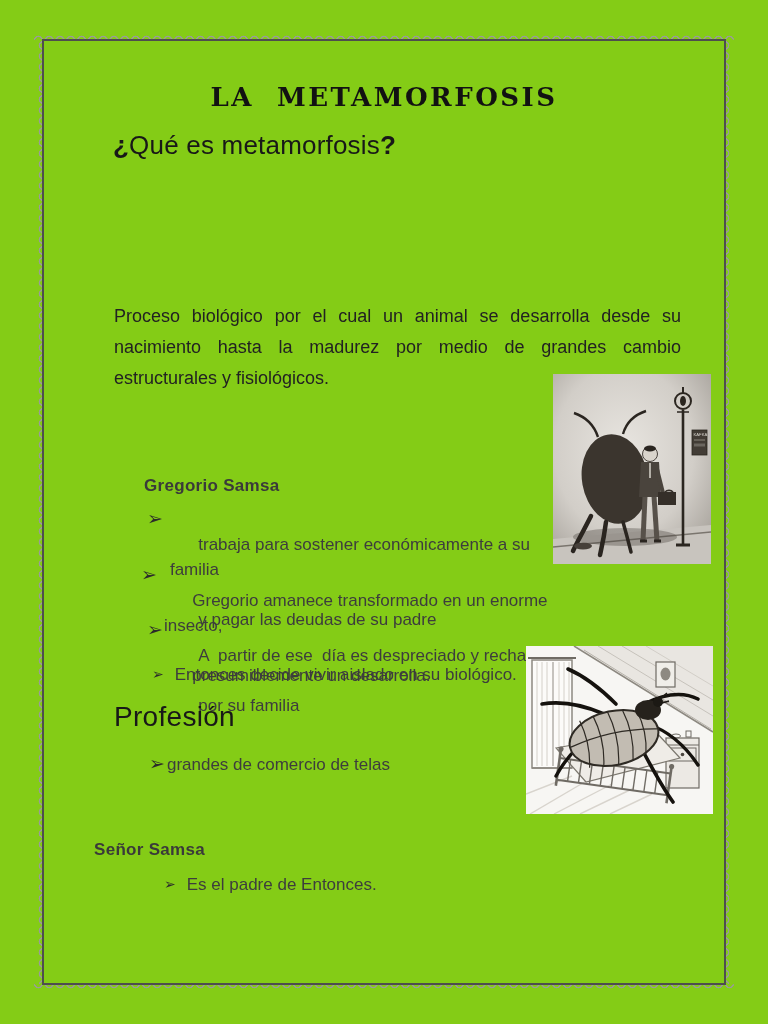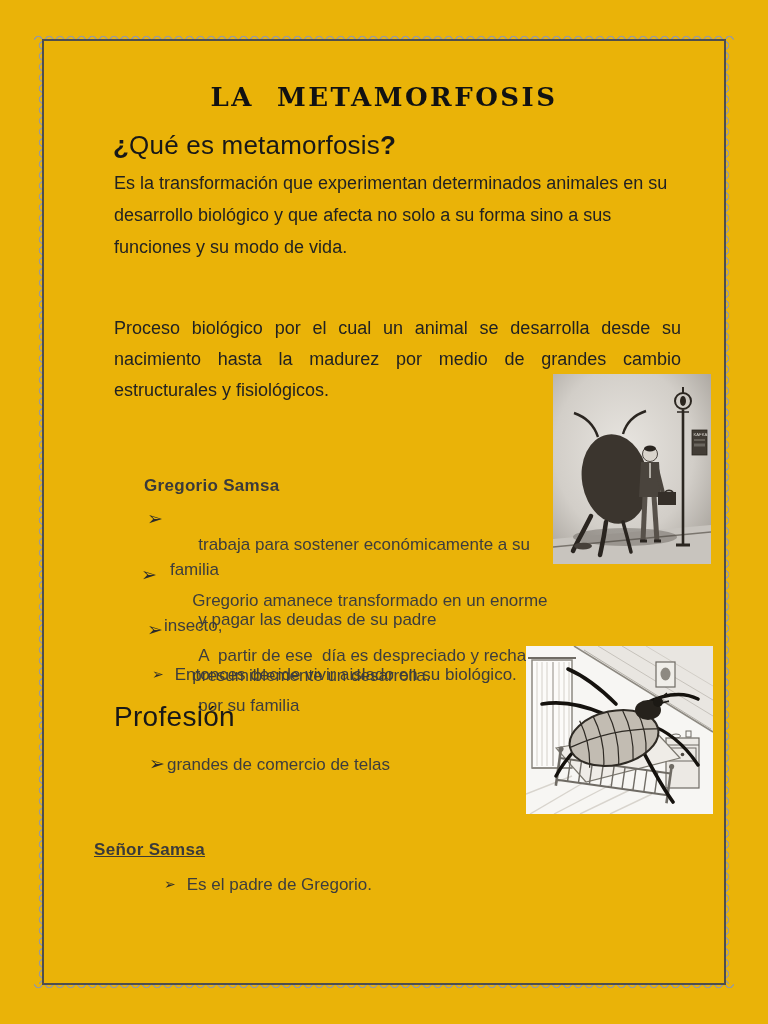--- a/index.html
+++ b/index.html
@@ -1,17 +1,17 @@
 <!DOCTYPE html>
 <html lang="es"><head>
 <meta charset="utf-8">
 <style>
   html,body{margin:0;padding:0;background:#ffffff;}
   .screen{
-    position:relative;width:768px;height:1024px;background:#eab308;overflow:hidden;
+    position:relative;width:768px;height:1024px;background:#84cc16;overflow:hidden;
     font-family:"Liberation Sans",sans-serif;color:#1f1f1f;
   }
   
   .frame-line{
     position:absolute;left:42px;top:39px;width:684px;height:946px;
     border:2px solid #4e4e4e;box-sizing:border-box;
   }
   .sc{position:absolute;}
   .sc-top{
     left:33px;top:29px;width:702px;height:11px;
@@ -38,30 +38,30 @@
   .doc-title{
     left:43px;top:82px;width:682px;text-align:center;
     font-family:"DejaVu Serif",serif;font-weight:bold;font-size:26px;
     letter-spacing:2.5px;color:#121212;white-space:pre;
   }
   .q-heading{left:113px;top:130px;font-size:26px;color:#181818;letter-spacing:.2px;}
   .q-heading .q-mark{font-weight:bold;}
   .para{left:114px;width:567px;font-size:18px;line-height:32px;color:#222222;}
   .p1{top:167px;}
   .p2{top:259px;}
-  .p3{top:301px;line-height:31px;text-align:justify;margin-top:12px;}
+  .p3{top:301px;line-height:31px;text-align:justify;}
   .h-section{
     left:114px;font-size:28px;font-weight:400;color:#181818;letter-spacing:.3px;
   }
   .h-personaje{top:429px;}
   .h-profesion{top:701px;}
   .h-secundarios{top:785px;}
   .char-name{font-size:17px;font-weight:bold;color:#3a3a3a;letter-spacing:.3px;}
   .name-gregorio{left:144px;top:476px;text-align:right;}
-  .name-senor{left:94px;top:840px;text-decoration:underline;}
+  .name-senor{left:94px;top:840px;}
   .bullet{display:flex;align-items:flex-start;color:#3d3d3d;font-size:17px;line-height:25px;}
   .bullet .glyph{
     font-family:"DejaVu Sans",sans-serif;color:#2b2b2b;flex:0 0 auto;
     font-size:19px;line-height:23px;margin-right:7px;
   }
   .bullet .glyph.sm{font-size:14px;line-height:24px;margin-right:11px;}
   .bullet .btxt{white-space:pre-wrap;}
   .b1{left:147px;top:507px;width:420px;}
   .b2{left:141px;top:563px;width:450px;}
   .b3{left:147px;top:618px;width:420px;}
@@ -82,21 +82,20 @@
   <div class="sc sc-top"></div>
   <div class="sc sc-bottom"></div>
   <div class="sc sc-left"></div>
   <div class="sc sc-right"></div>
   <div class="frame-line"></div>
 
   <div class="abs doc-title">LA  METAMORFOSIS</div>
 
   <div class="abs q-heading"><span class="q-mark">¿</span><span>Qué es metamorfosis</span><span class="q-mark">?</span></div>
 
-  <div class="abs para p1">Es la transformación que experimentan determinados animales en su desarrollo biológico y que afecta no solo a su forma sino a sus funciones y su modo de vida.</div>
   <div class="abs para p3">Proceso biológico por el cual un animal se desarrolla desde su nacimiento hasta la madurez por medio de grandes cambio estructurales y fisiológicos.</div>
 
   <svg class="illus illus-street" viewBox="0 0 158 190" role="img" aria-label="Dibujo a lápiz: un gran escarabajo junto a un hombre con maletín bajo un farol">
     <defs>
       <radialGradient id="vg1" cx="45%" cy="40%" r="80%">
         <stop offset="0%" stop-color="#e8e5e0"></stop>
         <stop offset="55%" stop-color="#d2cec8"></stop>
         <stop offset="100%" stop-color="#9b968f"></stop>
       </radialGradient>
     </defs>
@@ -272,16 +271,16 @@
 
   <div class="abs h-section h-profesion">Profesión</div>
   <div class="abs bullet b-viajante">
     <span class="glyph">➢</span>
     <span class="btxt">grandes de comercio de telas</span>
   </div>
 
   <div class="abs char-name name-senor">Señor Samsa</div>
   <div class="abs bullet b-padre">
     <span class="glyph sm">➢</span>
-    <span class="btxt">Es el padre de Gregorio.</span>
+    <span class="btxt">Es el padre de Entonces.</span>
   </div>
 
 </div>
 
 </body></html>

